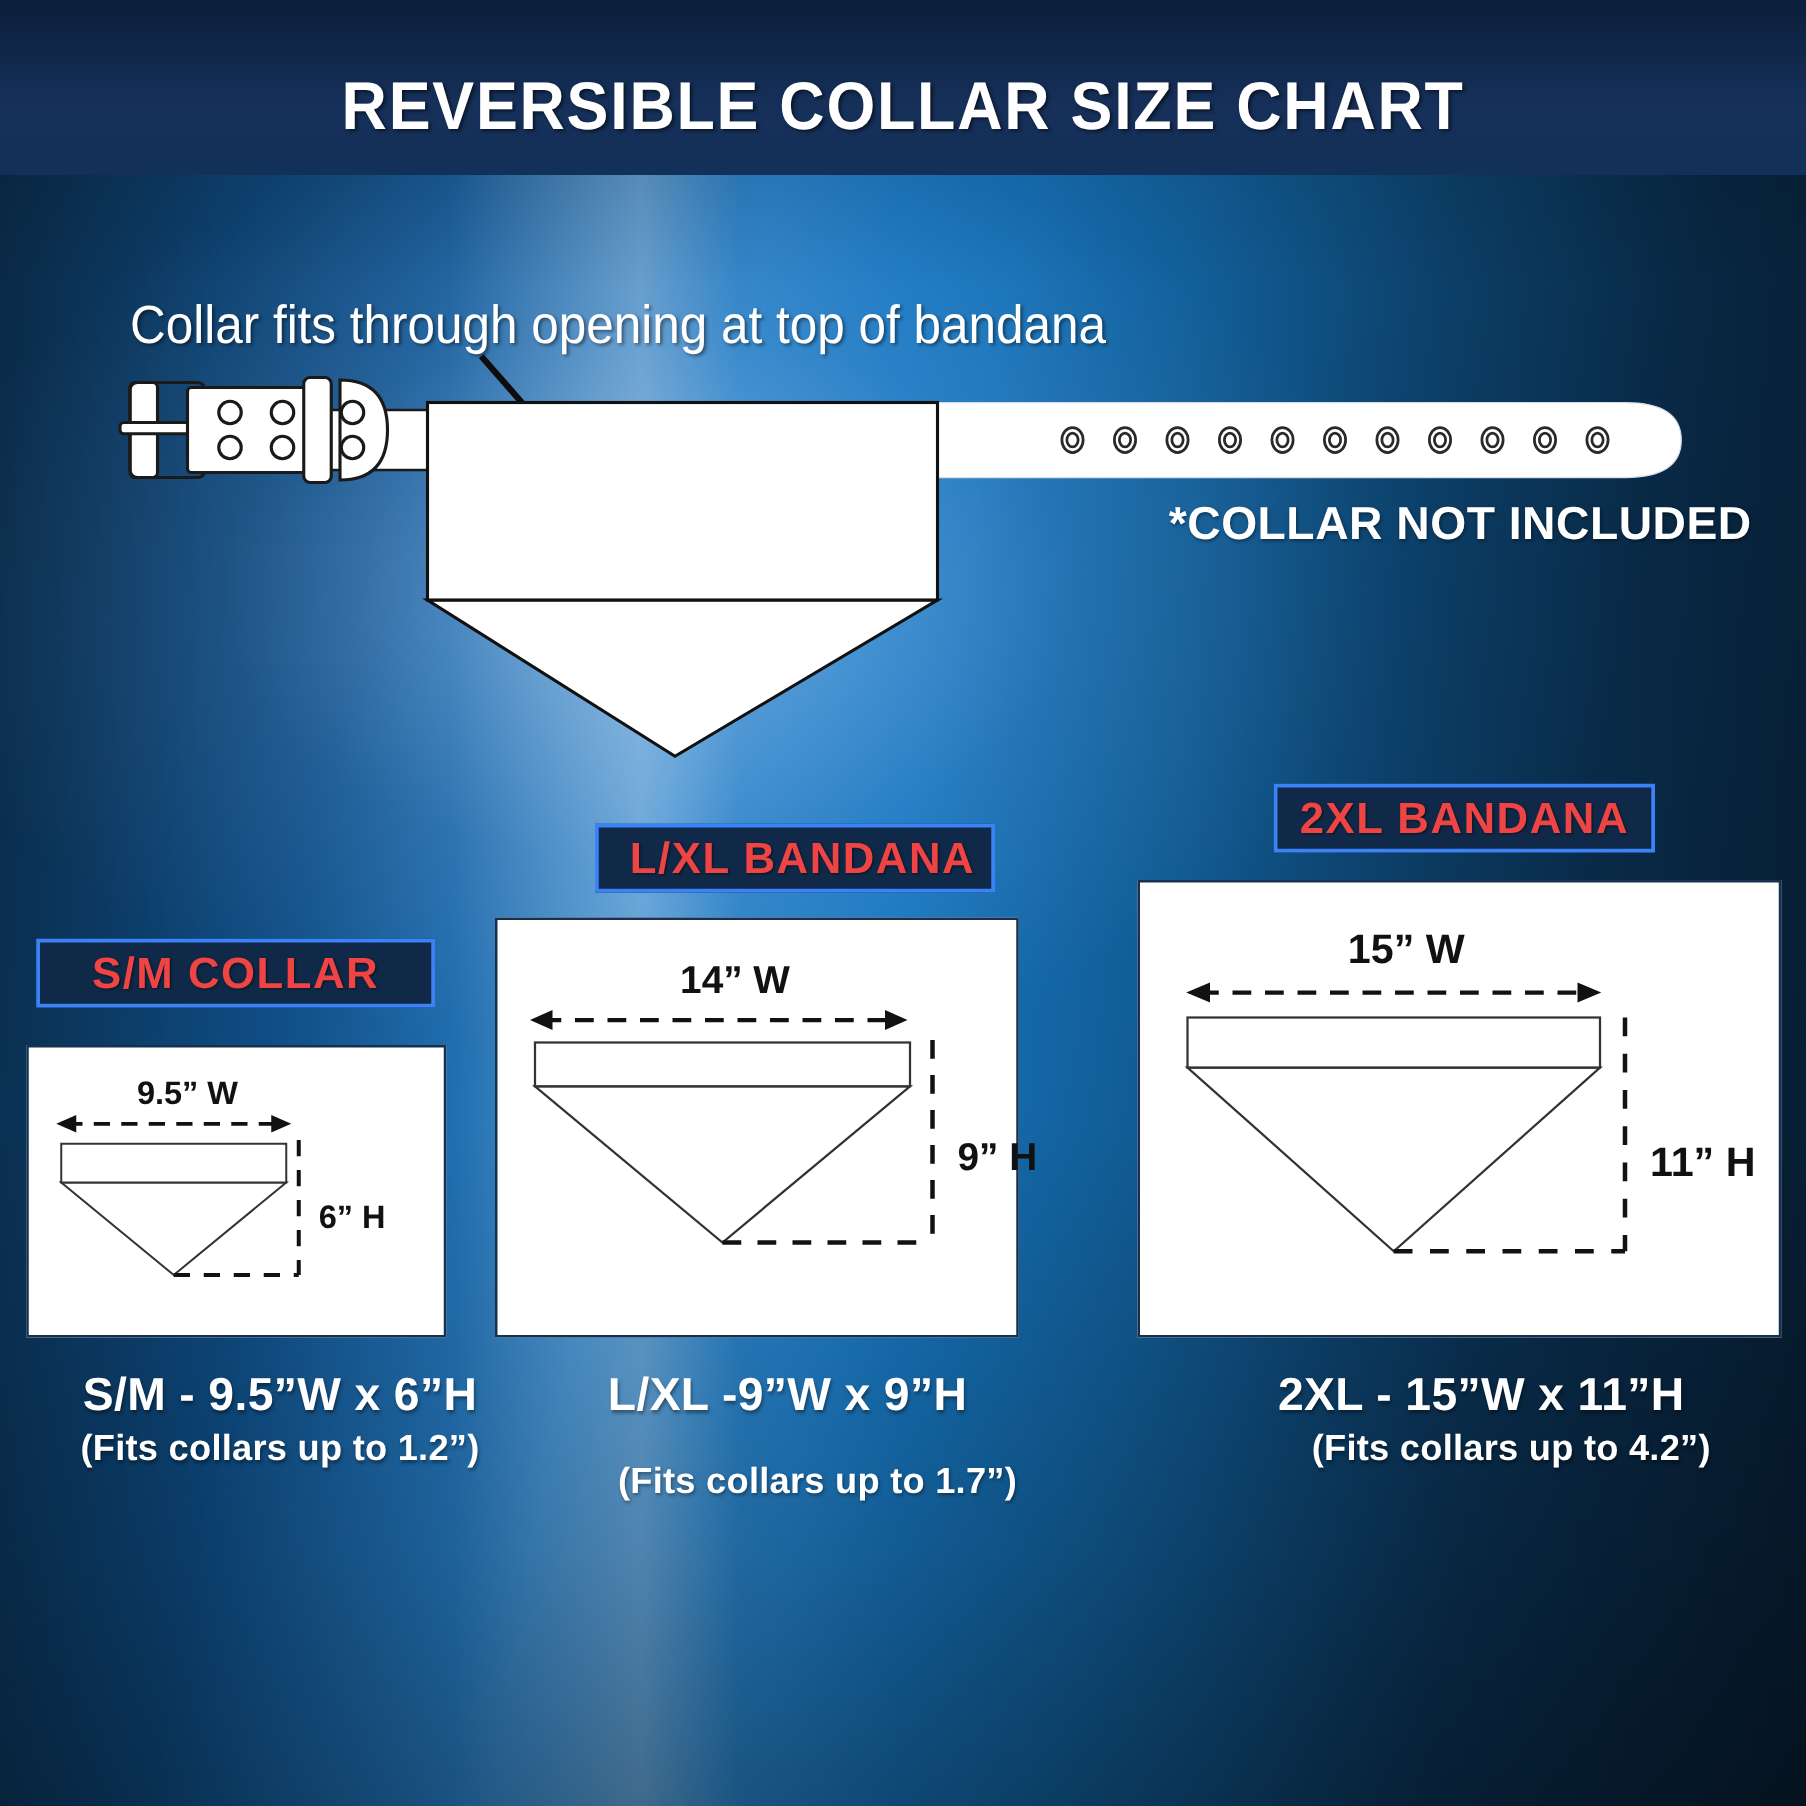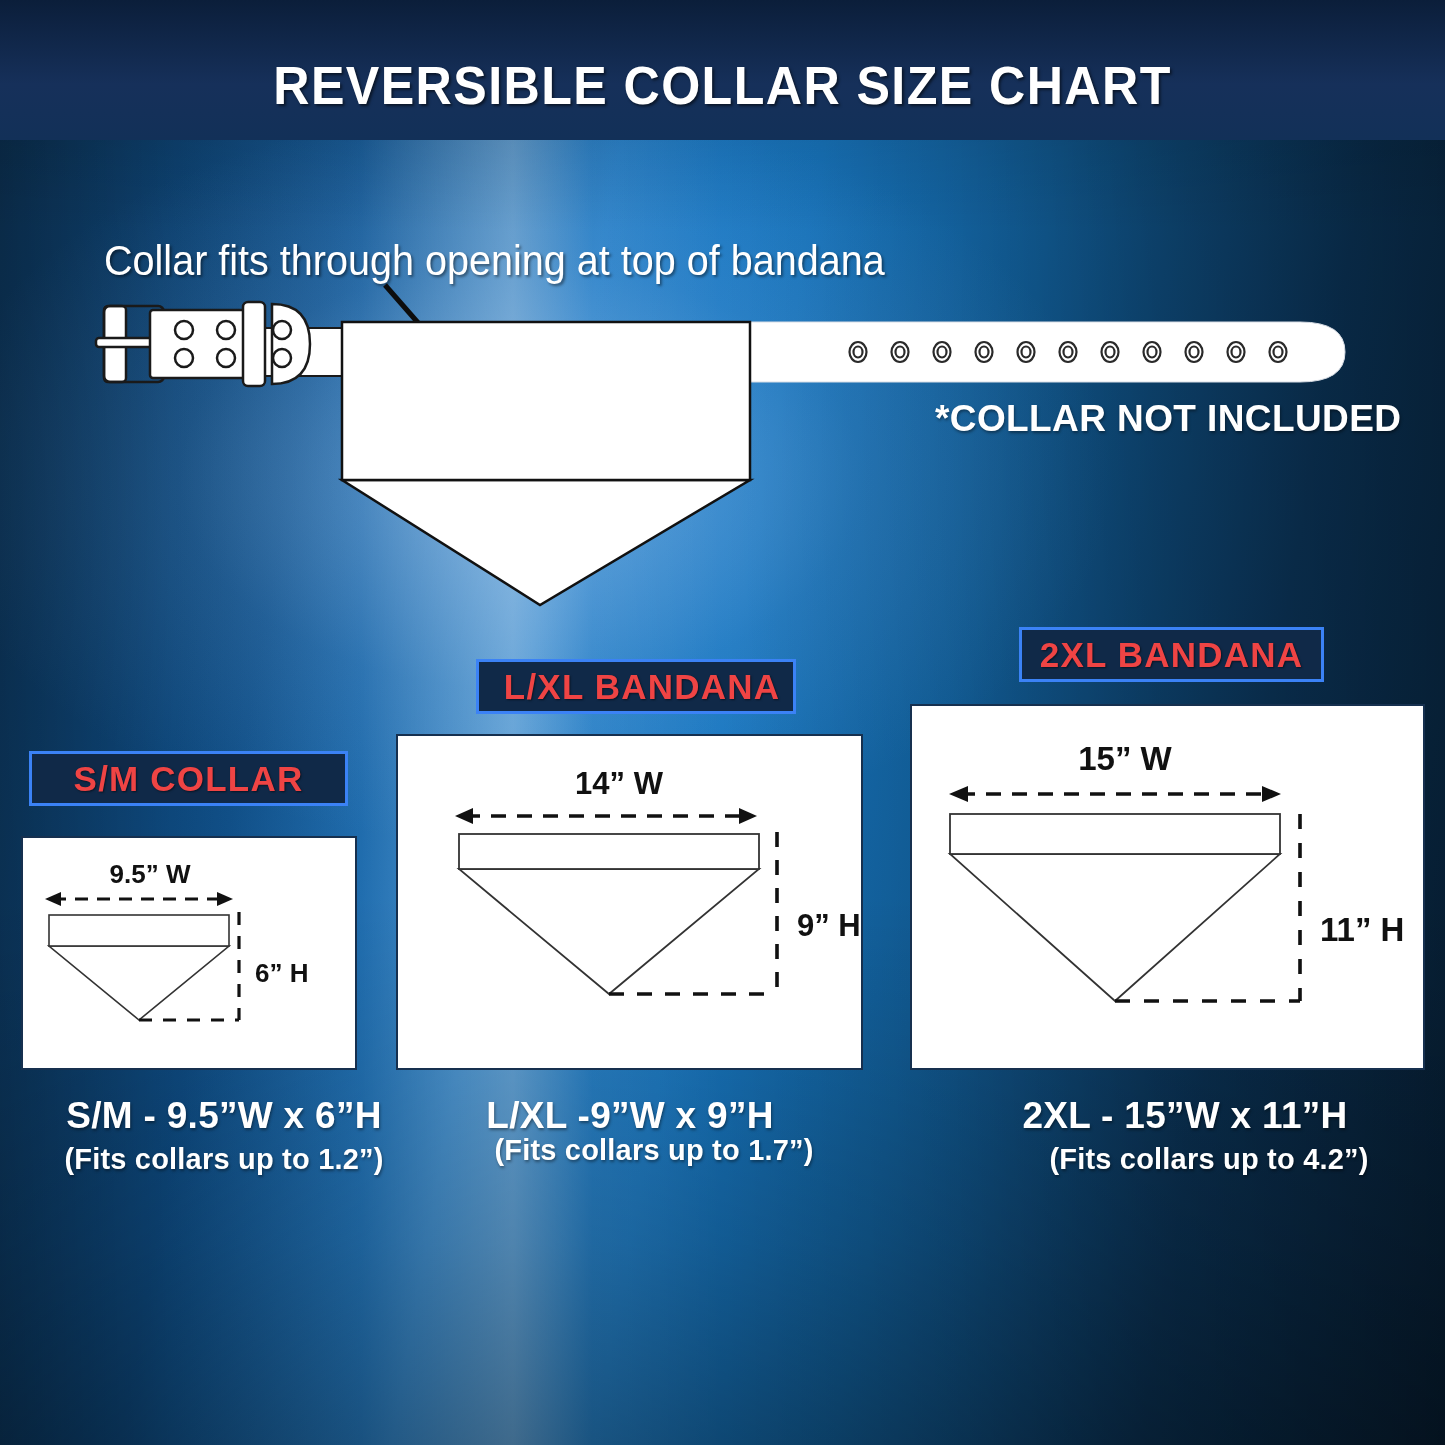--- a/index.html
+++ b/index.html
@@ -213,39 +213,39 @@
     </g>
     <text x="232" y="144" font-family="Liberation Sans, sans-serif" font-size="26" font-weight="bold" fill="#111111">6” H</text>
   </svg>
 </div>
 <div class="cap-main" style="left:0px; top:1095px; width:400px;margin-left:24px;">S/M - 9.5”W x 6”H</div>
 <div class="cap-sub" style="left:0px; top:1143px; width:400px;">(Fits collars up to 1.2”)</div>
 
 <div class="size-label" style="left:476px; top:659px; width:320px; height:55px;padding-left:12px;">
   <span>L/XL BANDANA</span>
 </div>
-<div class="size-card" style="left:396px; top:734px; width:467px; height:336px;padding-left:31px;">
+<div class="size-card" style="left:396px; top:734px; width:419px; height:336px;">
   <svg width="463" height="332" viewBox="0 0 463 332">
     <text x="190" y="58" font-family="Liberation Sans, sans-serif" font-size="31" font-weight="bold" fill="#111111" text-anchor="middle">14” W</text>
     <g stroke="#111111" stroke-width="3.4">
       <line x1="36" y1="80" x2="318" y2="80" stroke-dasharray="15,11"></line>
       <polygon points="26,80 44,72 44,88" fill="#111111" stroke="none"></polygon>
       <polygon points="328,80 310,72 310,88" fill="#111111" stroke="none"></polygon>
     </g>
     <polygon points="30,133 330,133 180,258" fill="#ffffff" stroke="#333333" stroke-width="1.8"></polygon>
     <rect x="30" y="98" width="300" height="35" fill="#ffffff" stroke="#333333" stroke-width="1.8"></rect>
     <g stroke="#111111" stroke-width="3.6" fill="none">
       <line x1="348" y1="96" x2="348" y2="258" stroke-dasharray="15,13"></line>
       <line x1="180" y1="258" x2="348" y2="258" stroke-dasharray="15,13"></line>
     </g>
     <text x="368" y="200" font-family="Liberation Sans, sans-serif" font-size="31" font-weight="bold" fill="#111111">9” H</text>
   </svg>
 </div>
 <div class="cap-main" style="left:430px; top:1095px; width:400px;">L/XL -9”W x 9”H</div>
-<div class="cap-sub" style="left:430px; top:1134px; width:400px;">(Fits collars up to 1.7”)</div>
+<div class="cap-sub" style="left:430px; top:1169px; width:400px;">(Fits collars up to 1.7”)</div>
 
 <div class="size-label" style="left:1019px; top:627px; width:305px; height:55px;">
   <span>2XL BANDANA</span>
 </div>
 <div class="size-card" style="left:910px; top:704px; width:515px; height:366px;">
   <svg width="511" height="362" viewBox="0 0 511 362">
     <text x="213" y="64" font-family="Liberation Sans, sans-serif" font-size="33" font-weight="bold" fill="#111111" text-anchor="middle">15” W</text>
     <g stroke="#111111" stroke-width="3.4">
       <line x1="48" y1="88" x2="358" y2="88" stroke-dasharray="15,11"></line>
       <polygon points="37,88 56,80 56,96" fill="#111111" stroke="none"></polygon>

